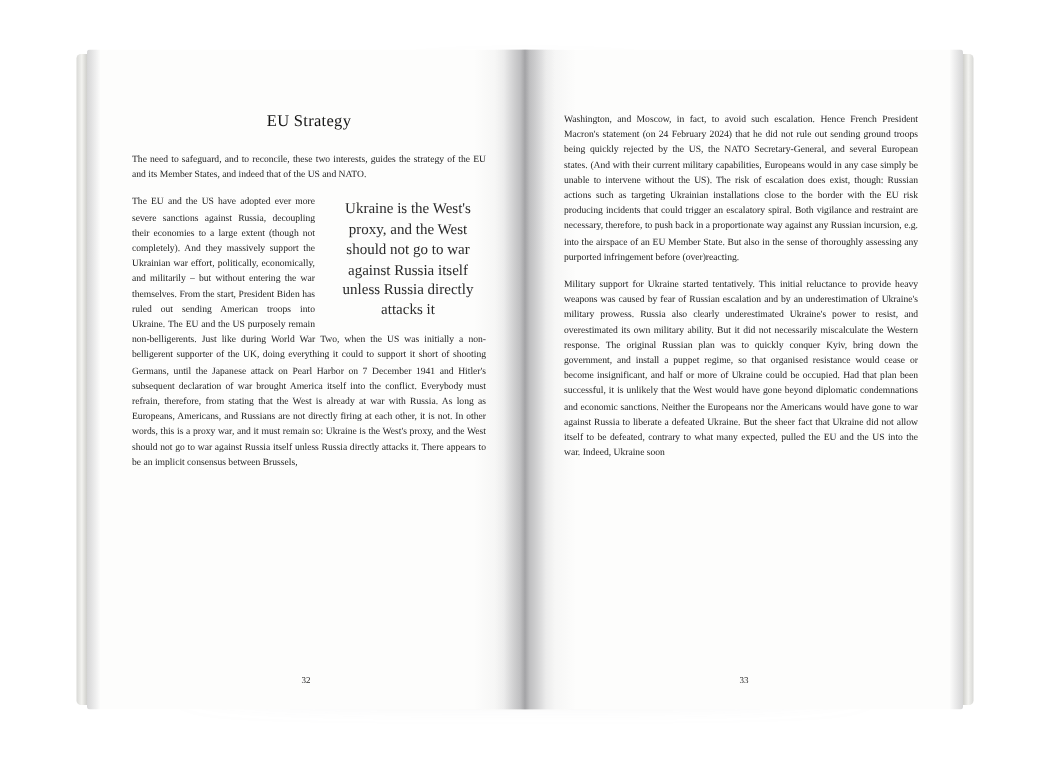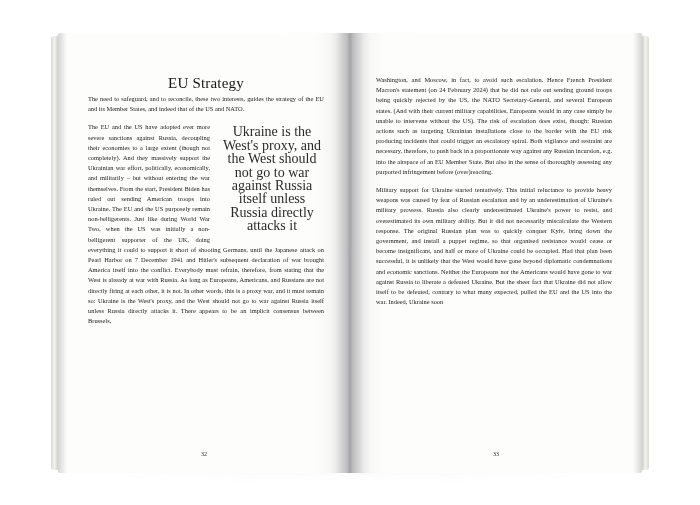--- a/index.html
+++ b/index.html
@@ -68,45 +68,45 @@
     position: absolute;
     top: 3px;
     width: 7px;
     height: 434px;
     background: linear-gradient(to right, #d9d9d6, #f2f2ef, #cfcfcb);
   }
   .edge-left  { left: -7px; border-radius: 3px 0 0 3px; }
   .edge-right { right: -7px; border-radius: 0 3px 3px 0; background: linear-gradient(to left, #d9d9d6, #f2f2ef, #cfcfcb); }
 
   h1.chapter-title {
-    font-size: 15px;
+    font-size: 11px;
     font-weight: normal;
     text-align: center;
     letter-spacing: 0.2px;
-    margin: 0 0 2px 0;
+    margin: 0 0 15px 0;
     color: #161616;
   }
 
   .col {
     font-size: 6.4px;
     line-height: 10.2px;
     text-align: justify;
     color: #1b1b1b;
     hyphens: auto;
   }
   .col p {
     margin: 0 0 8px 0;
   }
 
   
   .pullquote {
     float: right;
     width: 104px;
     margin: 3px 0 5px 10px;
-    font-size: 14px;
+    font-size: 10px;
     line-height: 13.4px;
     text-align: center;
     color: #2a2a2a;
     font-family: "Liberation Serif", serif;
   }
 
   .folio {
     position: absolute;
     bottom: 16px;
     font-size: 6px;

